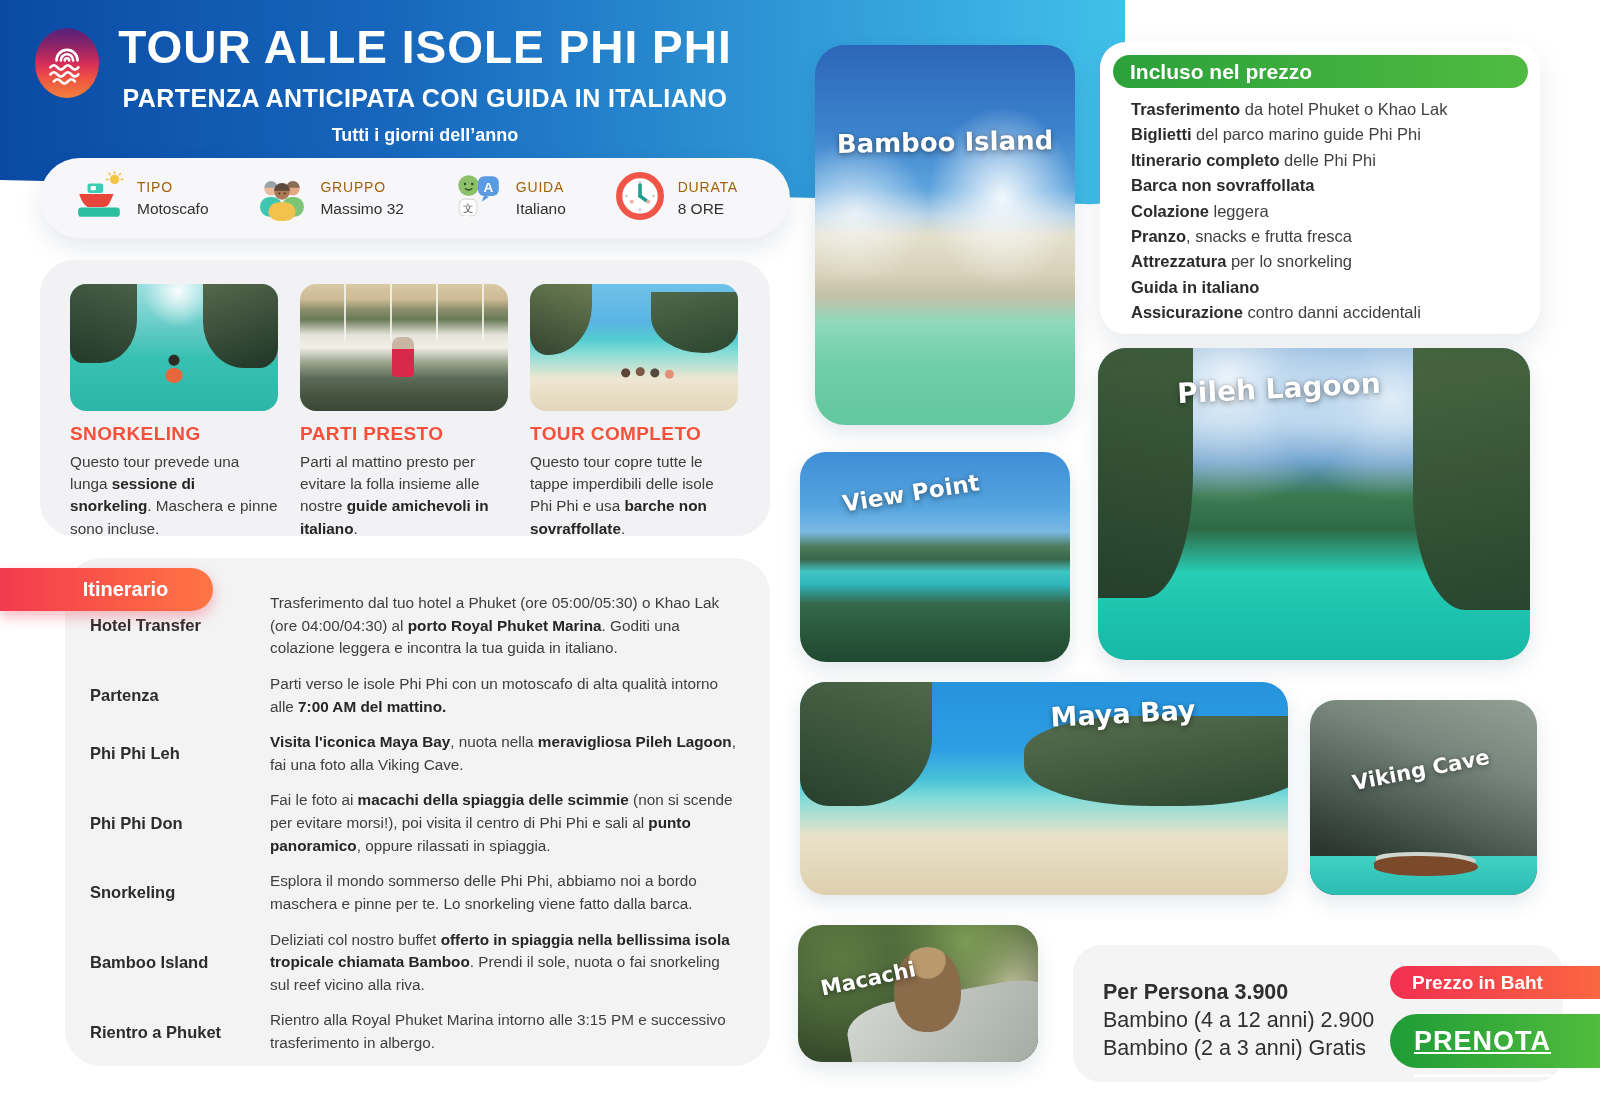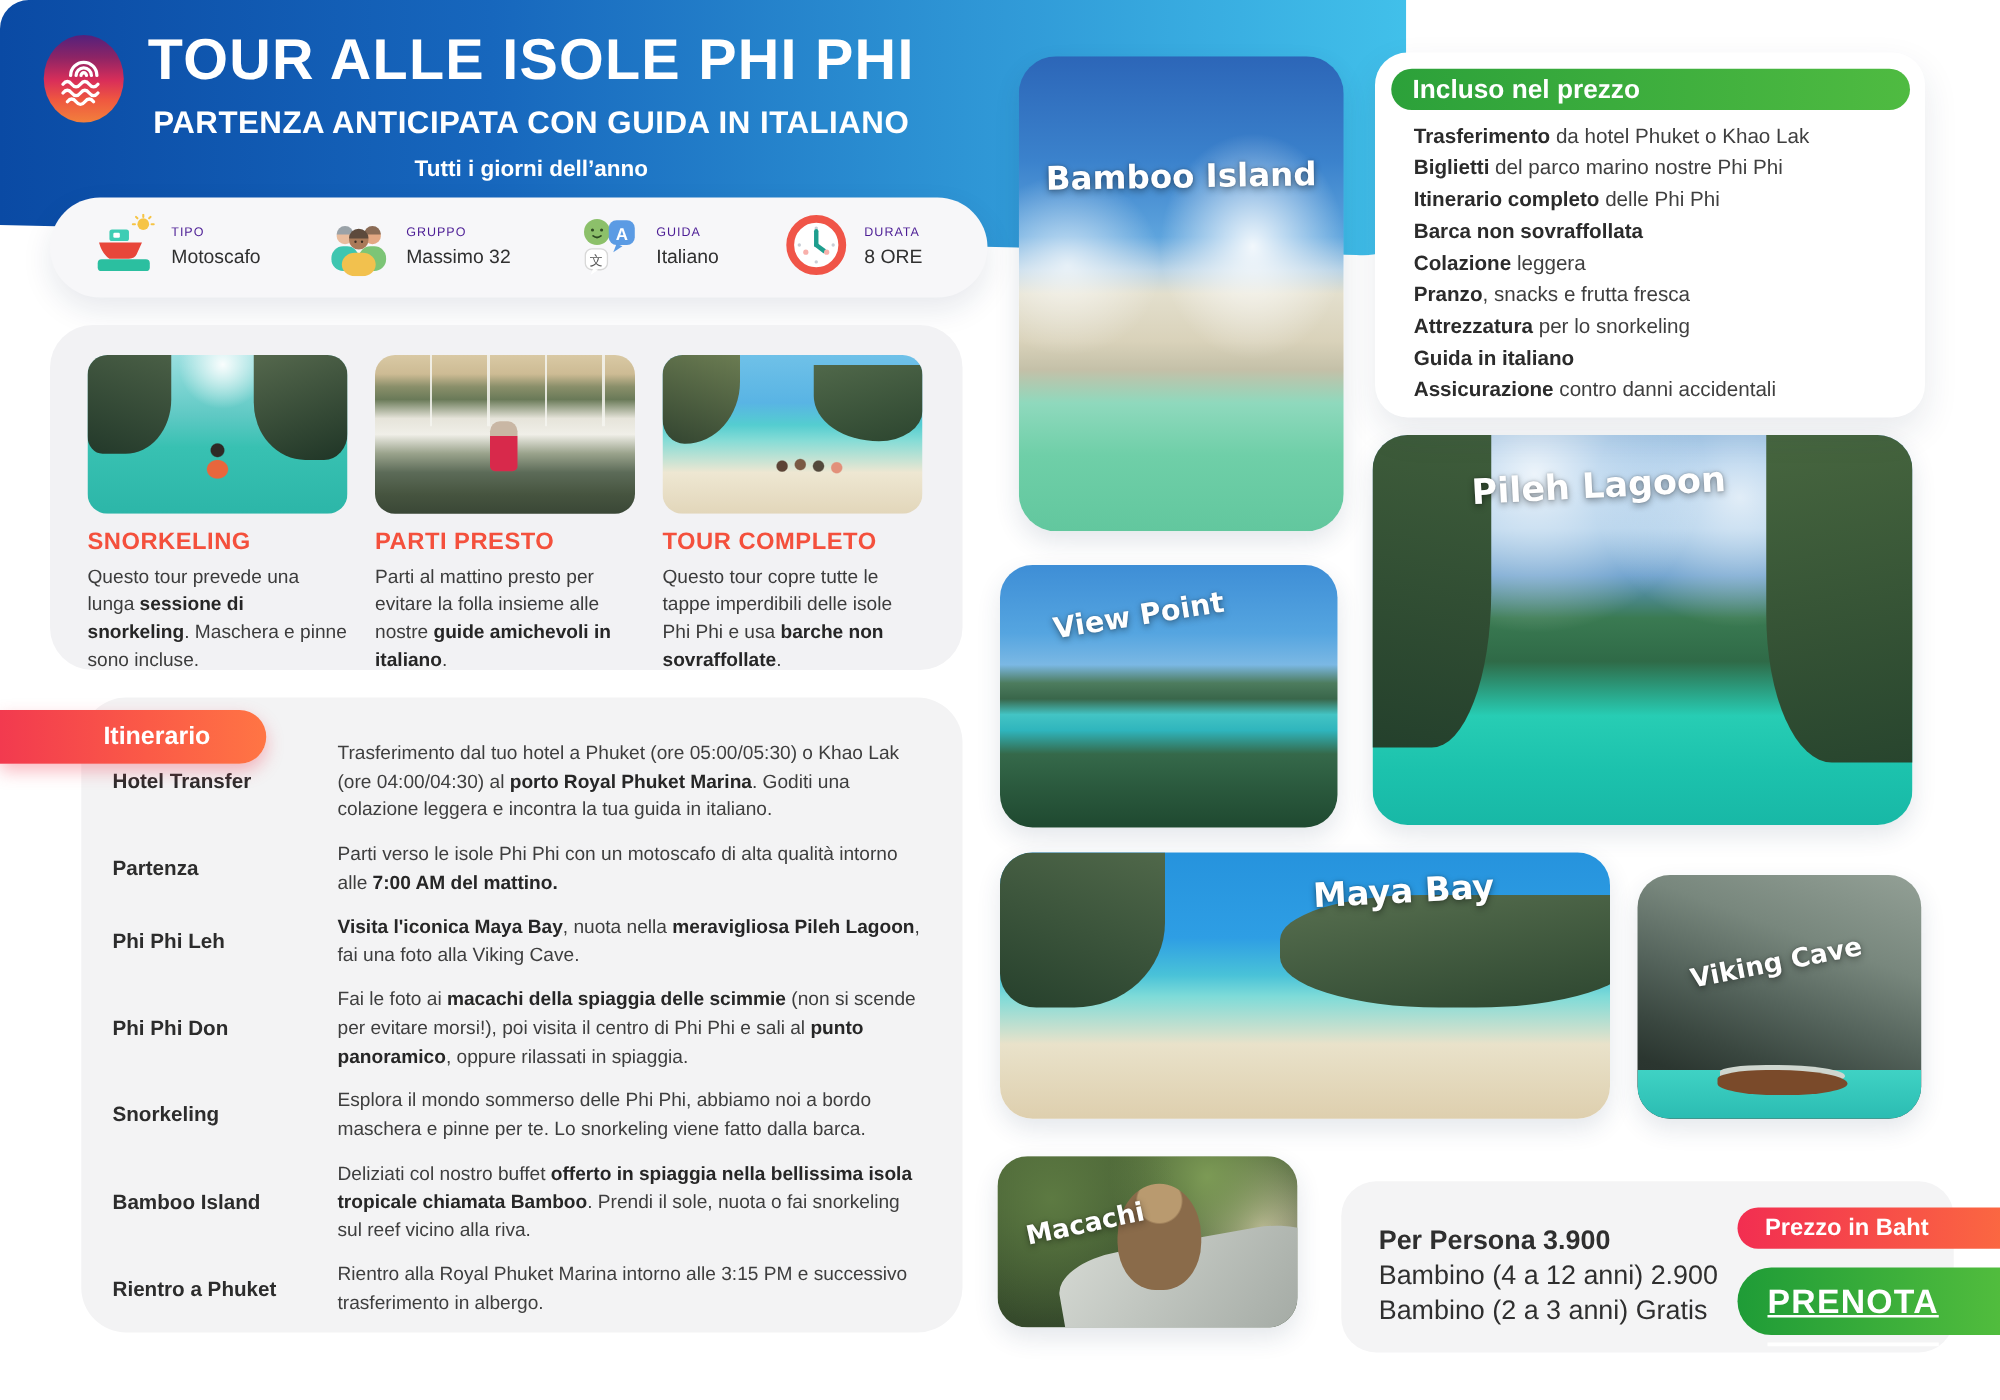--- a/index.html
+++ b/index.html
@@ -1,35 +1,35 @@
 <!DOCTYPE html>
 <html><head>
 <meta charset="utf-8">
 <style>
   * { margin:0; padding:0; box-sizing:border-box; }
   body { background:#ffffff; font-family:"Liberation Sans", sans-serif; }
-  .page { position:relative; width:1600px; height:1120px; background:#fff; overflow:hidden;border-radius:23px; }
+  .page { position:relative; width:1600px; height:1120px; background:#fff; overflow:hidden; }
 
   
   .header-band { position:absolute; left:0; top:0; }
   .logo { position:absolute; left:35px; top:28px; width:64px; height:70px; border-radius:50%;
           background:linear-gradient(180deg,#53217c 0%,#8e2465 26%,#d92e59 52%,#ef5740 74%,#f2803c 100%);
           display:flex; align-items:center; justify-content:center; }
   .header-text { position:absolute; left:110px; top:20px; width:630px; text-align:center; color:#fff; }
   .header-text h1 { font-size:46px; font-weight:bold; letter-spacing:1px; }
   .header-sub { margin-top:10px; font-size:25px; font-weight:bold; letter-spacing:.4px; }
   .header-tag { margin-top:12px; font-size:18px; font-weight:bold; }
 
   
   .info-bar { position:absolute; left:40px; top:158px; width:750px; height:80px; background:#f7f7f9;
               border-radius:44px; box-shadow:0 10px 24px rgba(20,40,80,.10);
               display:flex; align-items:center; justify-content:space-between; padding:0 52px 0 34px; }
   .info-item { display:flex; align-items:center; gap:13px; }
   .info-item .txt { display:flex; flex-direction:column; }
-  .info-label { font-size:10px; color:#4c1d95; letter-spacing:.8px; }
+  .info-label { font-size:14px; color:#a16207; letter-spacing:.8px; }
   .info-value { font-size:15.5px; color:#303030; margin-top:5px; }
 
   
   .features { position:absolute; left:40px; top:260px; width:730px; height:276px; background:#f2f2f4;
               border-radius:34px; padding:24px 30px 10px; display:flex; gap:22px; }
   .feature { width:208px; }
   .photo { position:relative; overflow:hidden; }
   .f-photo { width:100%; height:127px; border-radius:16px; }
   .feature h3 { margin:12px 0 6px; font-size:19px; color:#f4503c; letter-spacing:.4px; }
   .feature p { font-size:15.3px; line-height:1.45; color:#3c3c3c; }
@@ -348,21 +348,21 @@
     <div class="photo-label lbl-viking">Viking Cave</div>
   </div>
   <div class="photo rphoto card-macachi ph-macachi">
     <div class="photo-label lbl-macachi">Macachi</div>
   </div>
 
   <div class="included">
     <div class="included-pill">Incluso nel prezzo</div>
     <ul>
       <li><b>Trasferimento</b><span> da hotel Phuket o Khao Lak</span></li>
-      <li><b>Biglietti</b><span> del parco marino nostre Phi Phi</span></li>
+      <li><b>Biglietti</b><span> del parco marino guide Phi Phi</span></li>
       <li><b>Itinerario completo</b><span> delle Phi Phi</span></li>
       <li><b>Barca non sovraffollata</b><span></span></li>
       <li><b>Colazione</b><span> leggera</span></li>
       <li><b>Pranzo</b><span>, snacks e frutta fresca</span></li>
       <li><b>Attrezzatura</b><span> per lo snorkeling</span></li>
       <li><b>Guida in italiano</b><span></span></li>
       <li><b>Assicurazione</b><span> contro danni accidentali</span></li>
     </ul>
   </div>
 

